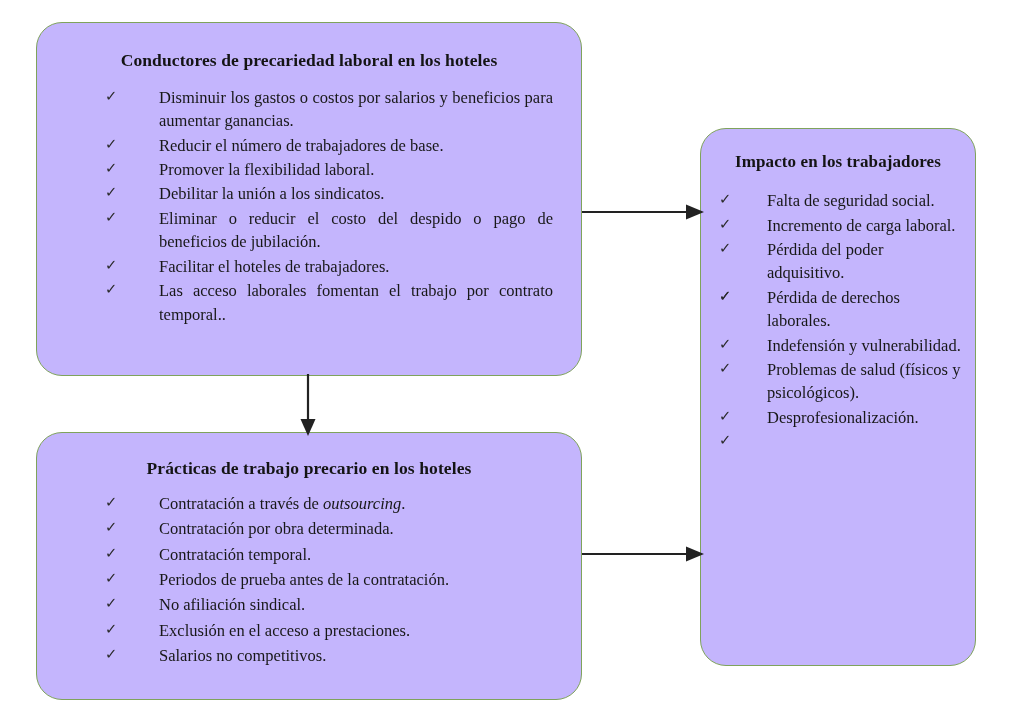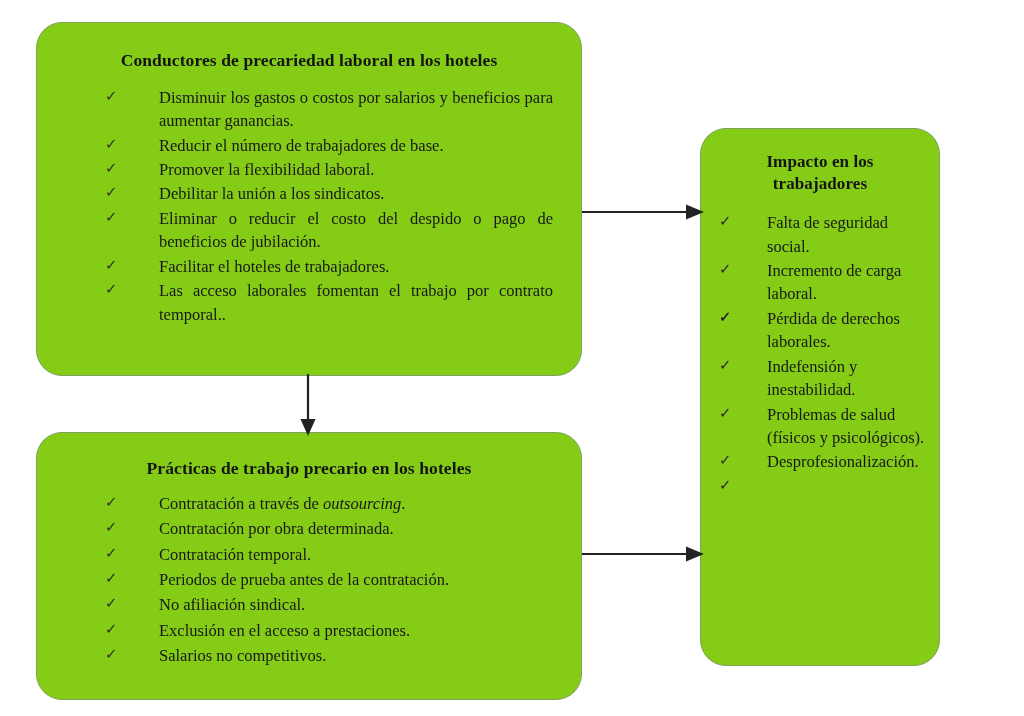--- a/index.html
+++ b/index.html
@@ -23,41 +23,41 @@
     width: 1024px;
     height: 716px;
   }
 
   
   .box {
     position: absolute;
     box-sizing: border-box;
     border: 1.6px solid #7fa35c;
     border-radius: 26px;
-    background: #84cc16;
+    background: #c4b5fd;
   }
 
   #box-drivers {
     left: 36px;
     top: 22px;
     width: 546px;
     height: 354px;
   }
 
   #box-practices {
     left: 36px;
     top: 432px;
     width: 546px;
     height: 268px;
   }
 
   #box-impact {
     left: 700px;
     top: 128px;
-    width: 240px;
+    width: 276px;
     height: 538px;
   }
 
   
   .box-title {
     font-weight: bold;
     font-size: 17.5px;
     letter-spacing: 0.1px;
     text-align: center;
     line-height: 1.30;
@@ -244,31 +244,32 @@
       <li>
         <span class="tick">✓</span>
         <span class="txt">Falta de seguridad social.</span>
       </li>
       <li>
         <span class="tick">✓</span>
         <span class="txt">Incremento de carga laboral.</span>
       </li>
       <li>
         <span class="tick">✓</span>
+        <span class="txt">Pérdida del poder adquisitivo.</span>
       </li>
       <li>
         <span class="tick">✓</span>
       </li>
       <li>
         <span class="tick">✓</span>
         <span class="txt">Pérdida de derechos laborales.</span>
       </li>
       <li>
         <span class="tick">✓</span>
-        <span class="txt">Indefensión y inestabilidad.</span>
+        <span class="txt">Indefensión y vulnerabilidad.</span>
       </li>
       <li>
         <span class="tick">✓</span>
         <span class="txt">Problemas de salud (físicos y psicológicos).</span>
       </li>
       <li>
         <span class="tick">✓</span>
         <span class="txt">Desprofesionalización.</span>
       </li>
       <li>

